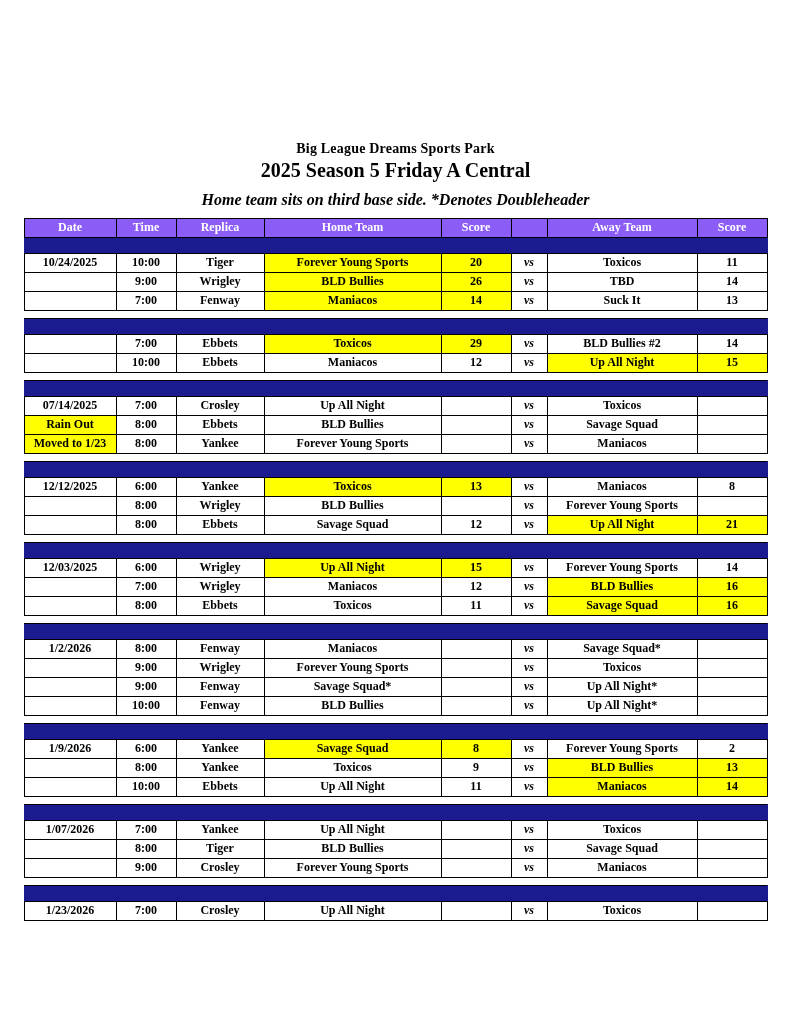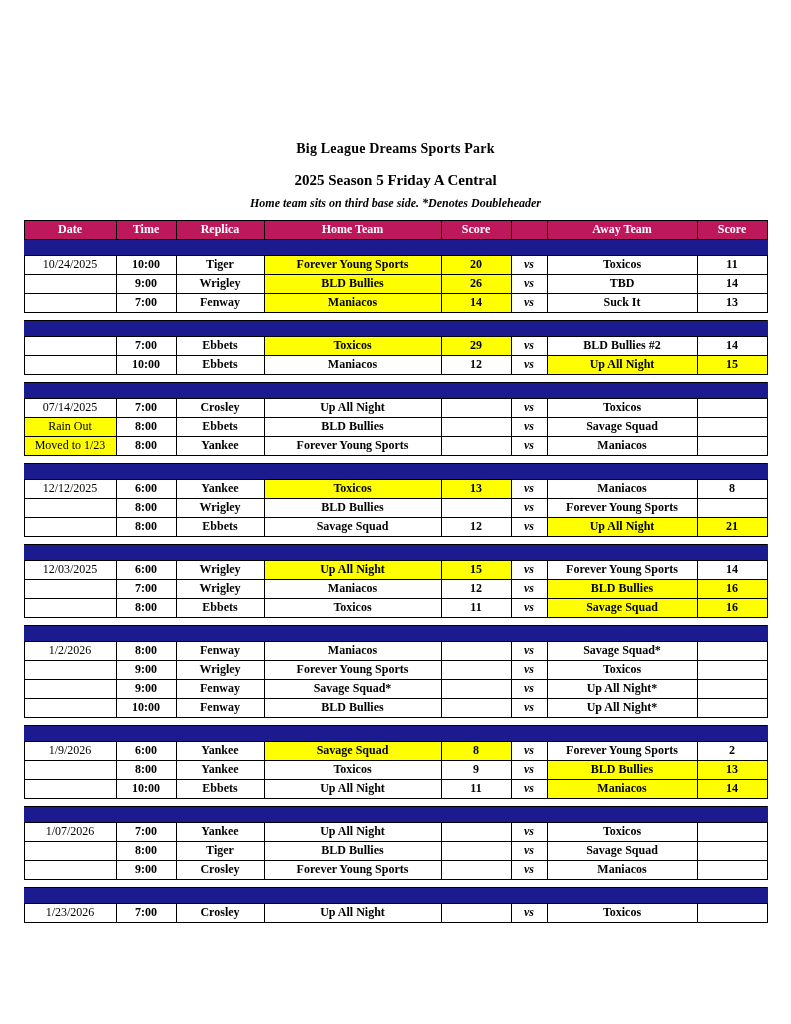--- a/index.html
+++ b/index.html
@@ -26,27 +26,27 @@
     margin-top: 140px;
   }
   .title {
     font-size: 14px;
     font-weight: bold;
     letter-spacing: 0.2px;
     margin: 0;
     line-height: 1.25;
   }
   .subtitle {
-    font-size: 15px;
-    font-weight: bold;
-    margin: 13px 0 0 0;
+    font-size: 20px;
+    font-weight: bold;
+    margin: 0 0 0 0;
     line-height: 1.25;
   }
   .note {
-    font-size: 12px;
+    font-size: 16px;
     font-weight: bold;
     font-style: italic;
     margin: 7px 0 0 0;
     line-height: 1.2;
   }
   table.schedule {
     border-collapse: collapse;
     margin: 9px auto 0 auto;
     width: 743px;
     table-layout: fixed;
@@ -55,21 +55,21 @@
     border: 1px solid #000000;
     font-size: 12px;
     height: 18px;
     padding: 0 2px;
     text-align: center;
     vertical-align: middle;
     overflow: hidden;
     white-space: nowrap;
   }
   thead th {
-    background: #be185d;
+    background: #8b5cf6;
     color: #ffffff;
     font-weight: bold;
     font-size: 12.5px;
     height: 19px;
   }
   
   col.c-date    { width: 92px; }
   col.c-time    { width: 60px; }
   col.c-replica { width: 88px; }
   col.c-home    { width: 177px; }
@@ -94,21 +94,21 @@
   td.hl {
     background: #ffff00;
     font-weight: bold;
   }
   td.vs {
     font-size: 10px;
     font-style: italic;
     font-weight: bold;
     margin-top: 31px;
   }
-  td.datecell { font-weight: normal; font-size: 12px; }
+  td.datecell { font-weight: bold; font-size: 12px; }
   td.timecell { font-weight: bold; }
   td.replicacell { font-weight: bold; }
   td.teamcell { font-weight: bold; }
   td.scorecell { font-weight: bold; }
 </style>
 </head>
 <body>
 
 <div class="page">
 

